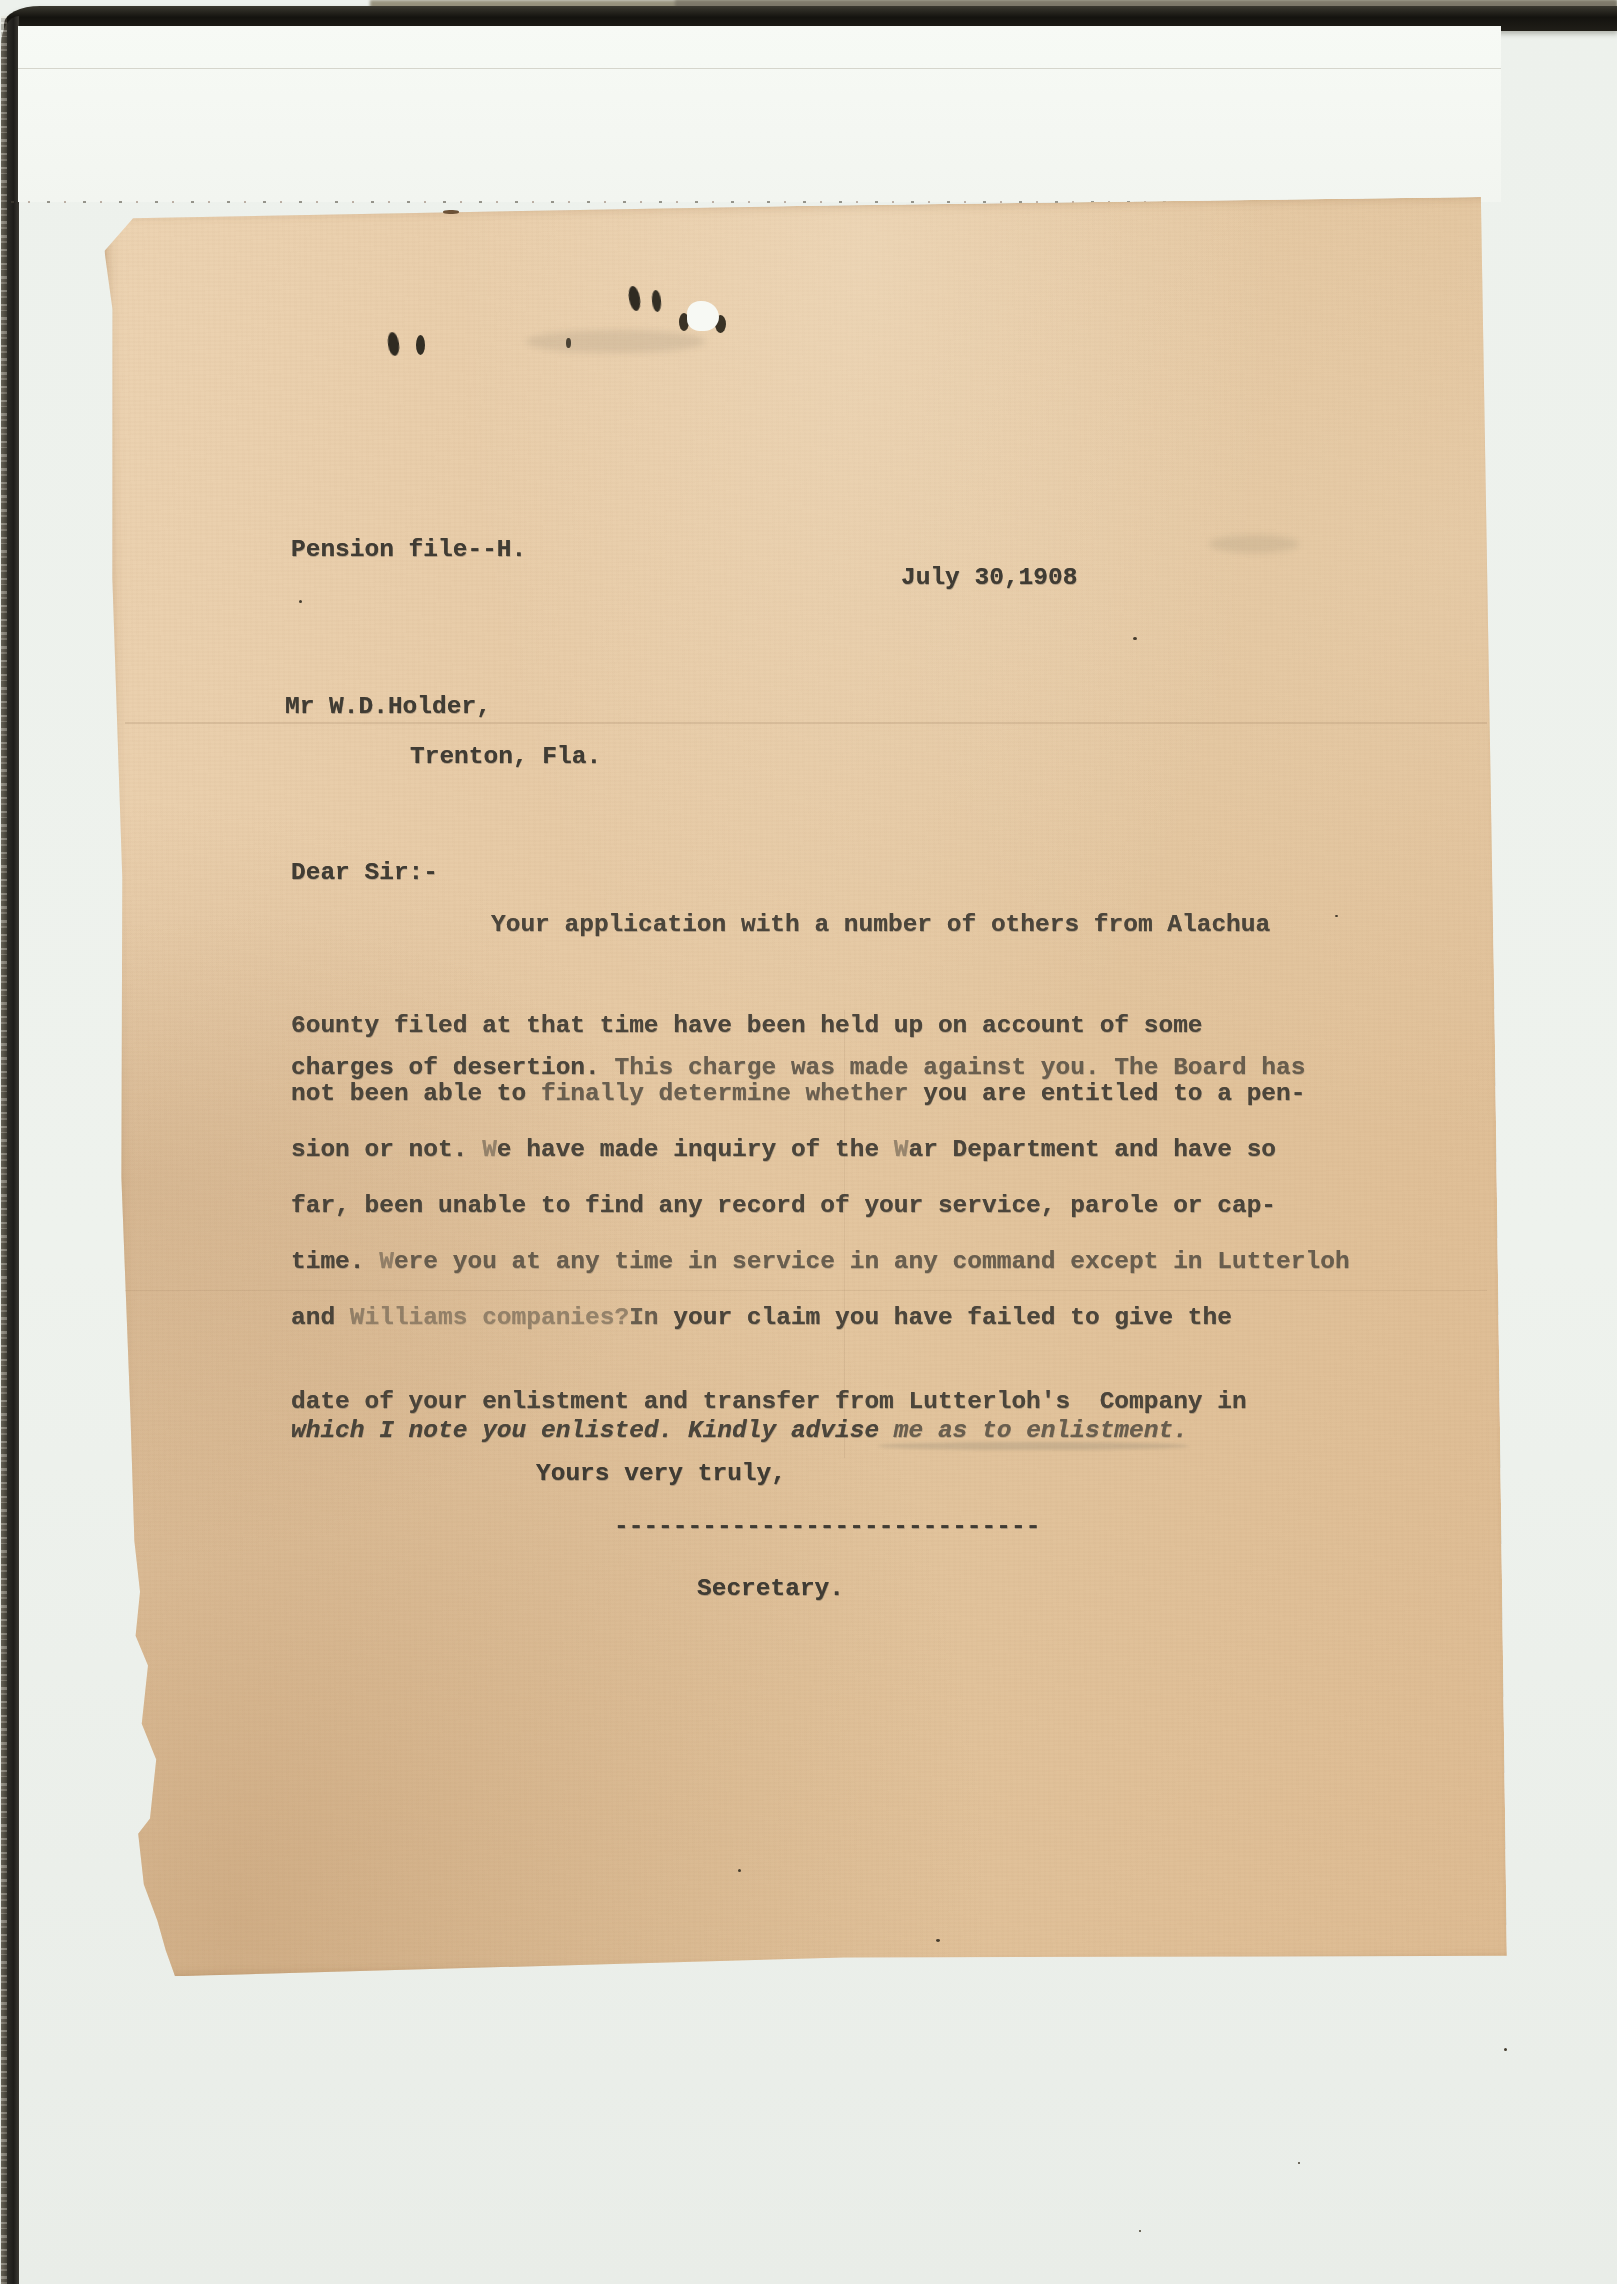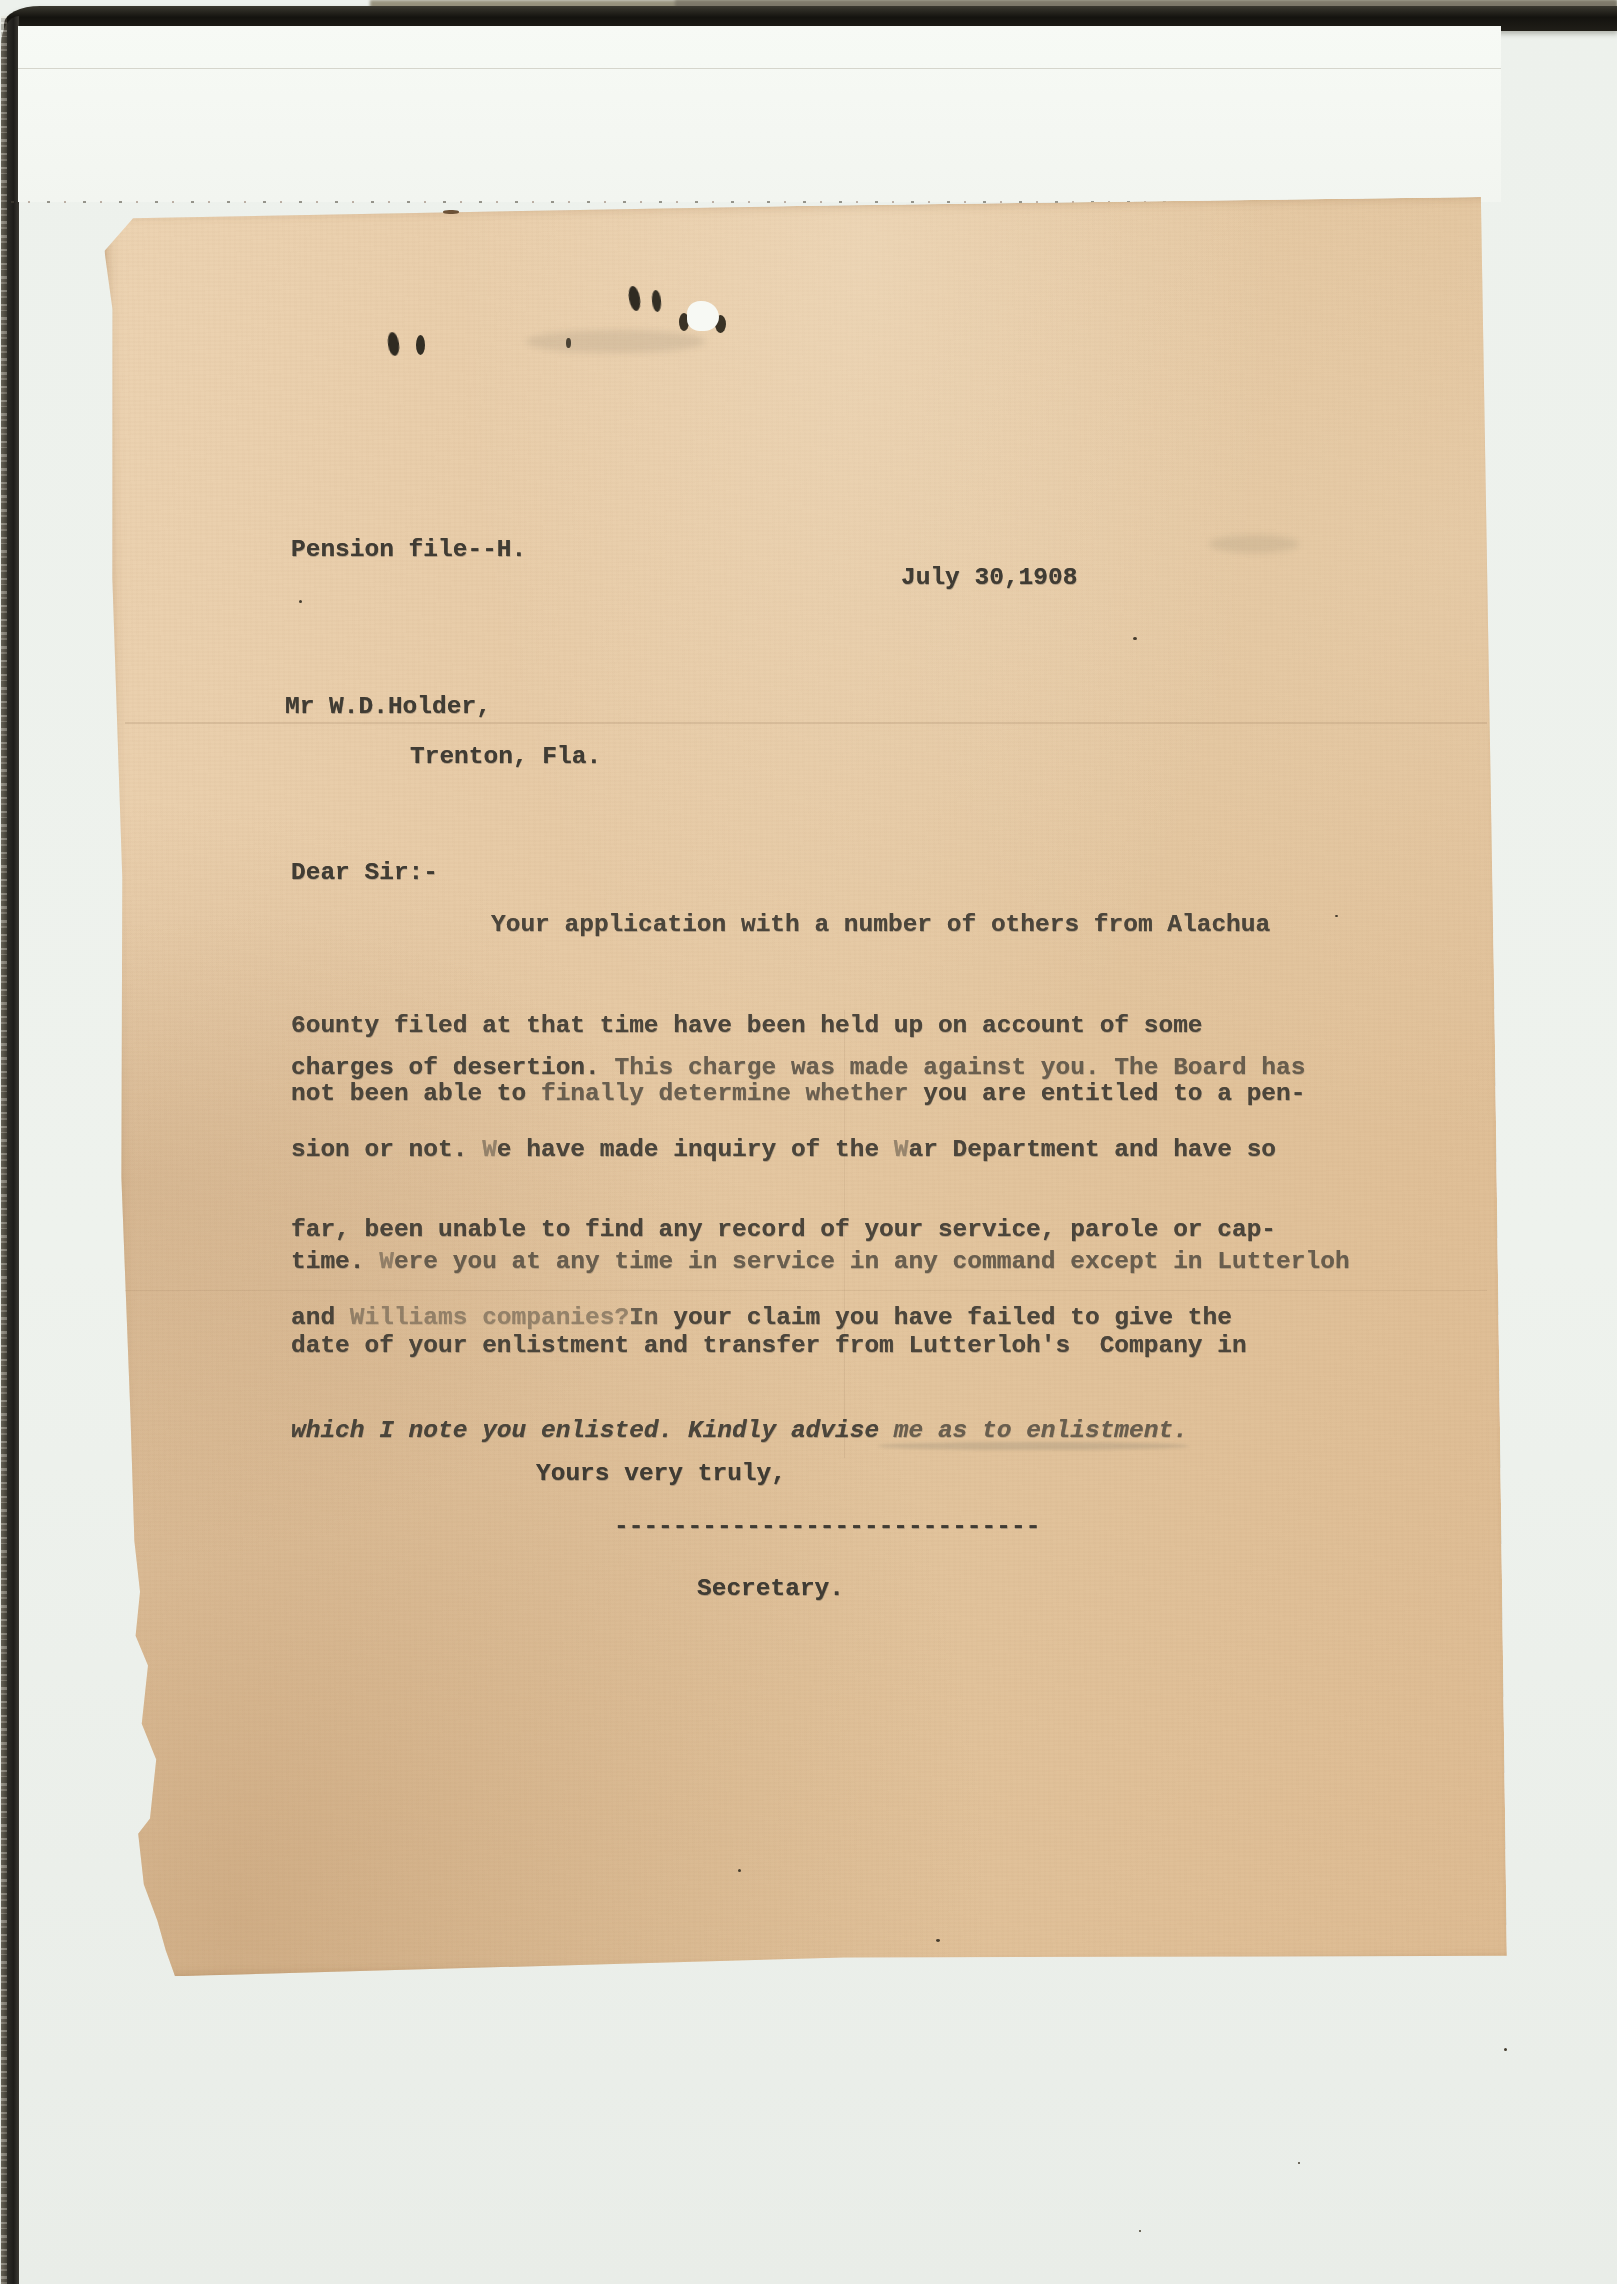--- a/index.html
+++ b/index.html
@@ -155,20 +155,20 @@
     <div class="tline pos-salutation">Dear Sir:-</div>
     <div class="tline pos-valediction">Yours very truly,</div>
     <div class="tline pos-rule">-----------------------------</div>
     <div class="tline pos-signer">Secretary.</div>
 
   <div class="tline" style="top: 911px; left: 491px;"><span class="f1">Your application with a number of others from Alachua</span></div>
       <div class="tline" style="top: 967px; left: 291px; margin-top: 45px;"><span class="f1">6ounty filed at that time have been held up on account of some</span></div>
       <div class="tline" style="top: 1023px; left: 291px; margin-top: 31px;"><span class="f1">charges of desertion. </span><span class="f2">This charge was made against you.</span><span class="f2"> The Board has</span></div>
       <div class="tline" style="top: 1080px; left: 291px;"><span class="f1">not been able to </span><span class="f2">finally determine whether</span><span class="f1"> you are entitled to a pen-</span></div>
       <div class="tline" style="top: 1136px; left: 291px;"><span class="f1">sion or not. </span><span class="f3">W</span><span class="f1">e have made inquiry of the </span><span class="f3">W</span><span class="f1">ar Department and have so</span></div>
-      <div class="tline" style="top: 1192px; left: 291px; margin-top: 24px;"><span class="f1">far, been unable to find any record of your service, parole or cap-</span></div>
+      <div class="tline" style="top: 1192px; left: 291px;"><span class="f1">far, been unable to find any record of your service, parole or cap-</span></div>
       <div class="tline" style="top: 1248px; left: 291px;"><span class="f1">time. </span><span class="f3">W</span><span class="f2">ere you at any time in service in any command except in Lutterloh</span></div>
       <div class="tline" style="top: 1304px; left: 291px;"><span class="f1">and </span><span class="f3">Williams companies?</span><span class="f2">In</span><span class="f1"> your claim you have failed to give the</span></div>
-      <div class="tline" style="top: 1332px; left: 291px;"><span class="f1">date of your enlistment and transfer from Lutterloh's  Company in</span></div>
+      <div class="tline" style="top: 1388px; left: 291px;"><span class="f1">date of your enlistment and transfer from Lutterloh's  Company in</span></div>
       <div class="tline" style="top: 1417px; left: 291px; font-style: italic;"><span class="f1">which I note you enlisted. Kindly advise </span><span class="f2">me as to enlistment.</span></div>
     </div>
 </div>
 
 
 </body></html>

